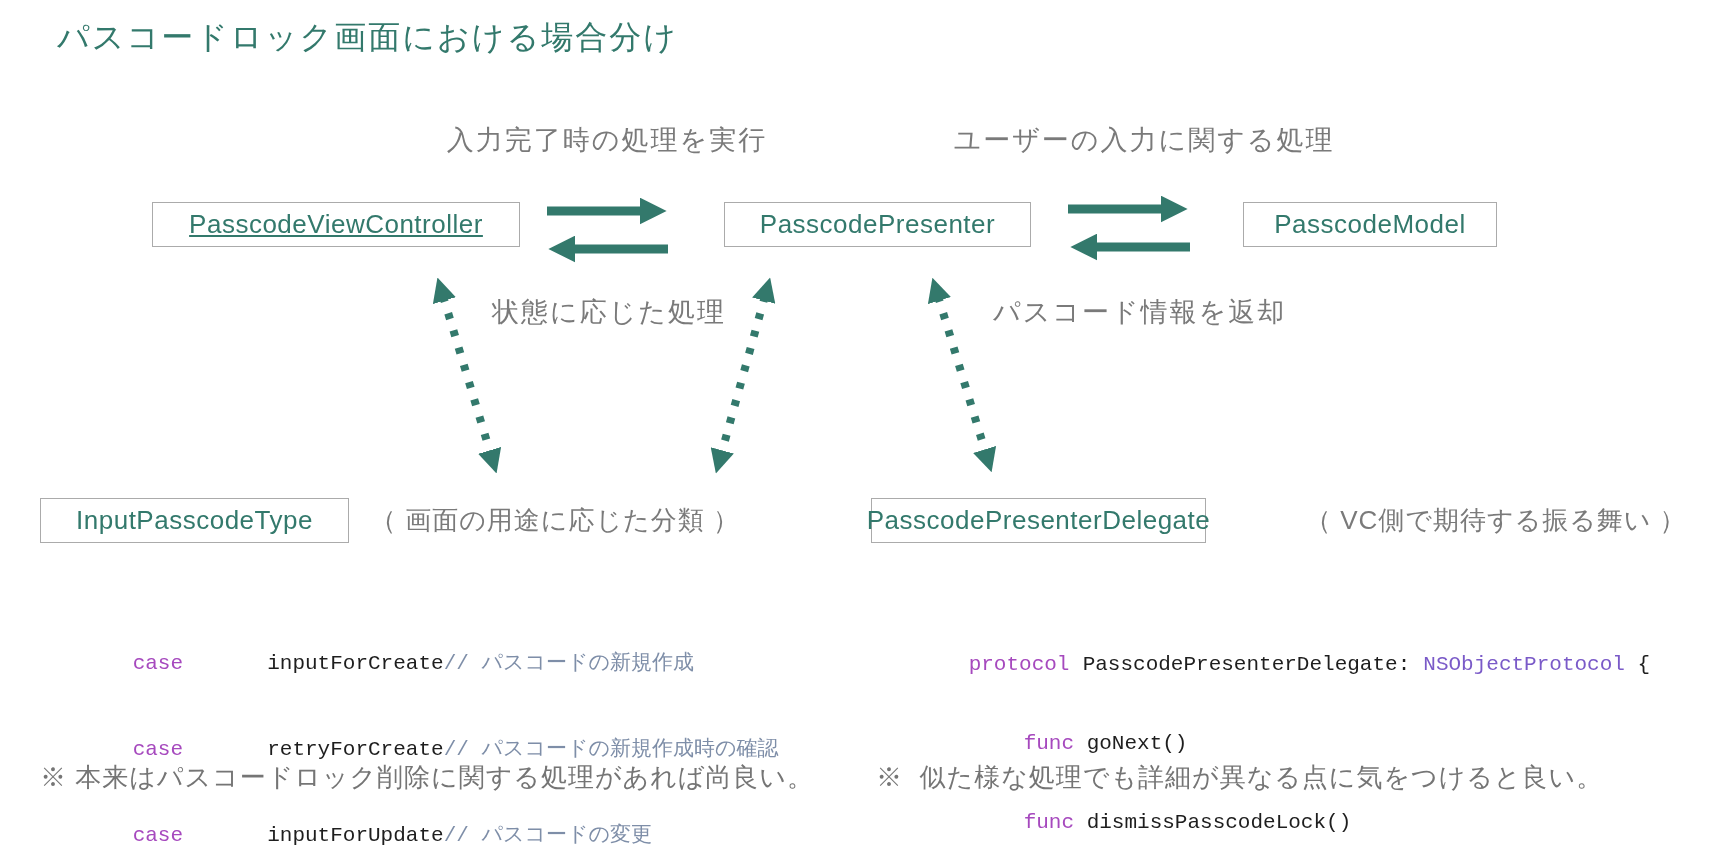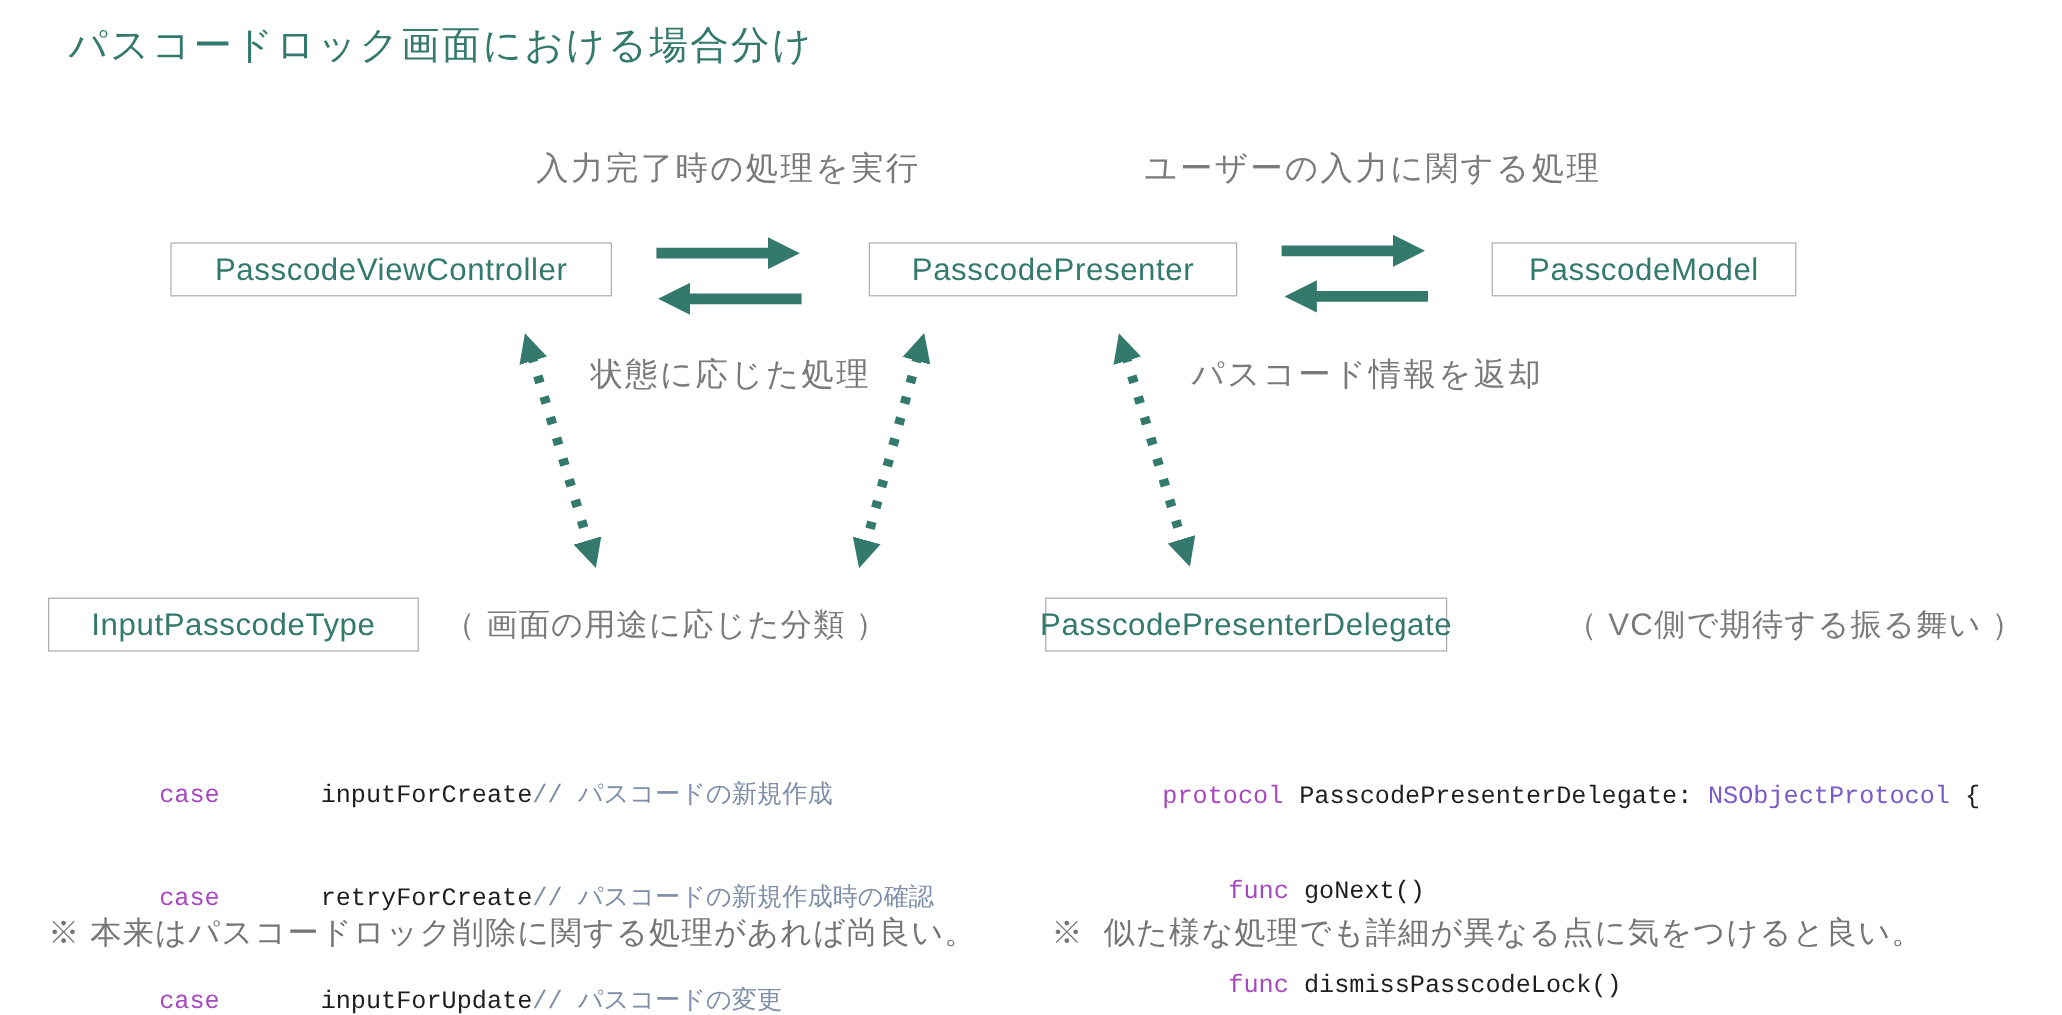--- a/index.html
+++ b/index.html
@@ -19,21 +19,21 @@
   }
   #arrow-layer{position:absolute;left:0;top:0;width:1718px;height:846px;pointer-events:none;}
   .title{
     position:absolute;left:57px;top:16px;font-size:32px;letter-spacing:2px;color:var(--teal);
   }
   .node{
     position:absolute;height:45px;border:1px solid var(--border-gray);background:#fff;
     color:var(--teal);font-size:26px;display:flex;align-items:center;justify-content:center;
     box-sizing:border-box;letter-spacing:0.5px;
   }
-  .n-pvc{left:142px;top:202px;width:368px;}
+  .n-pvc{left:152px;top:202px;width:368px;text-decoration:underline;}
   .n-presenter{left:713px;top:202px;width:307px;margin-left:11px;}
   .n-model{left:1243px;top:202px;width:254px;}
   .n-enum{left:40px;top:498px;width:309px;}
   .n-delegate{left:871px;top:498px;width:335px;}
   .flow-label{
     position:absolute;top:122px;transform:translateX(-50%);
     color:var(--label-gray);font-size:27px;letter-spacing:2px;white-space:nowrap;
   }
   .fl-1{left:607px;}
   .fl-2{left:1144px;}

